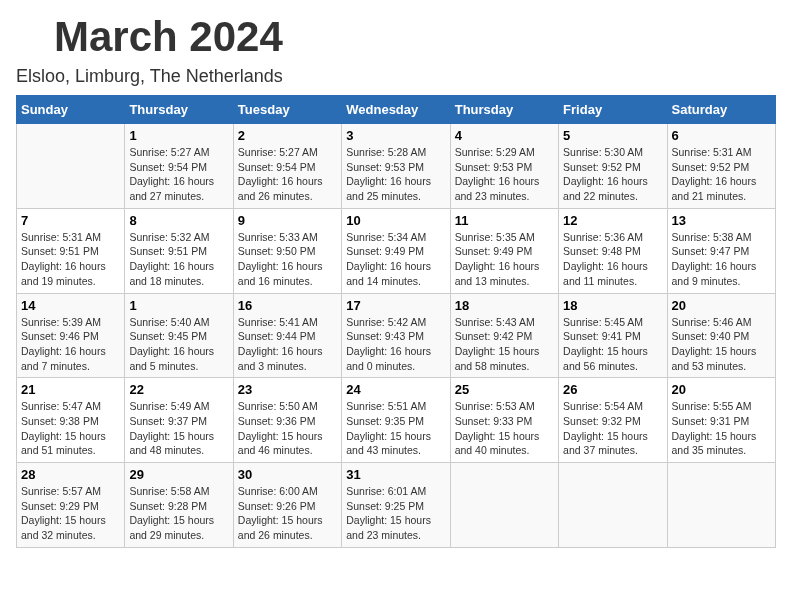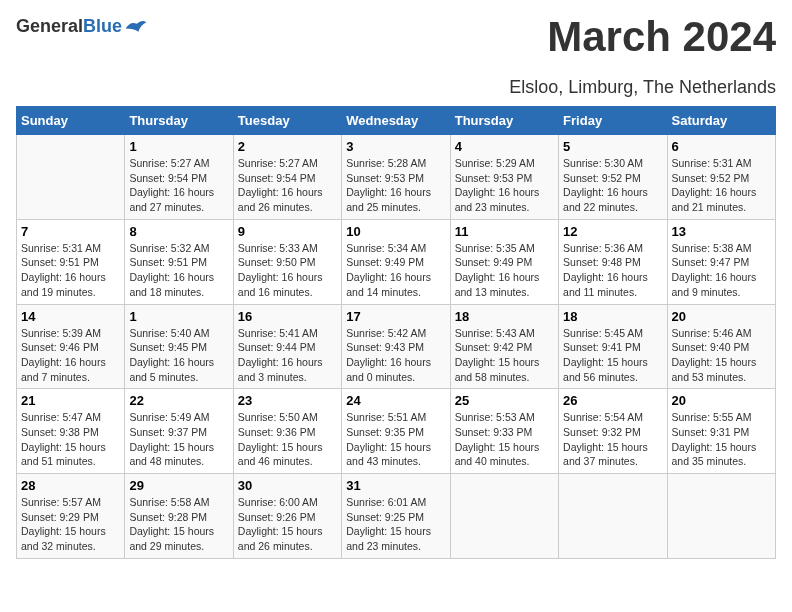--- a/index.html
+++ b/index.html
@@ -40,21 +40,21 @@
     }
     .month-title {
       font-size: 42px;
       font-weight: bold;
       color: #333;
       line-height: 1;
     }
     .location-title {
       font-size: 18px;
       color: #333;
-      margin-top: 19px;
+      margin-top: 8px;
     }
     table {
       width: 100%;
       border-collapse: collapse;
       font-size: 11px;
     }
     thead tr th {
       background-color: #2a6db5;
       color: #fff;
       padding: 6px 4px;
@@ -88,28 +88,20 @@
       background-color: #fff;
     }
     td.empty {
       background: #fff;
     }
   </style>
 </head>
 <body>
 
 <div class="header">
-  <div class="logo">
-    <div>
-      <span class="logo-text-general">General</span><span class="logo-text-blue">Blue</span>
-    </div>
-    <svg class="logo-bird" viewBox="0 0 30 24" xmlns="http://www.w3.org/2000/svg">
-      <path d="M2 14 Q8 4 16 8 Q22 2 28 6 Q20 10 18 18 Q12 14 2 14Z" fill="#2a6db5"></path>
-    </svg>
-  </div>
   <div class="title-block">
     <div class="month-title">March 2024</div>
     <div class="location-title">Elsloo, Limburg, The Netherlands</div>
   </div>
 </div>
 
 <table>
   <thead>
     <tr>
     <th>Sunday</th>

